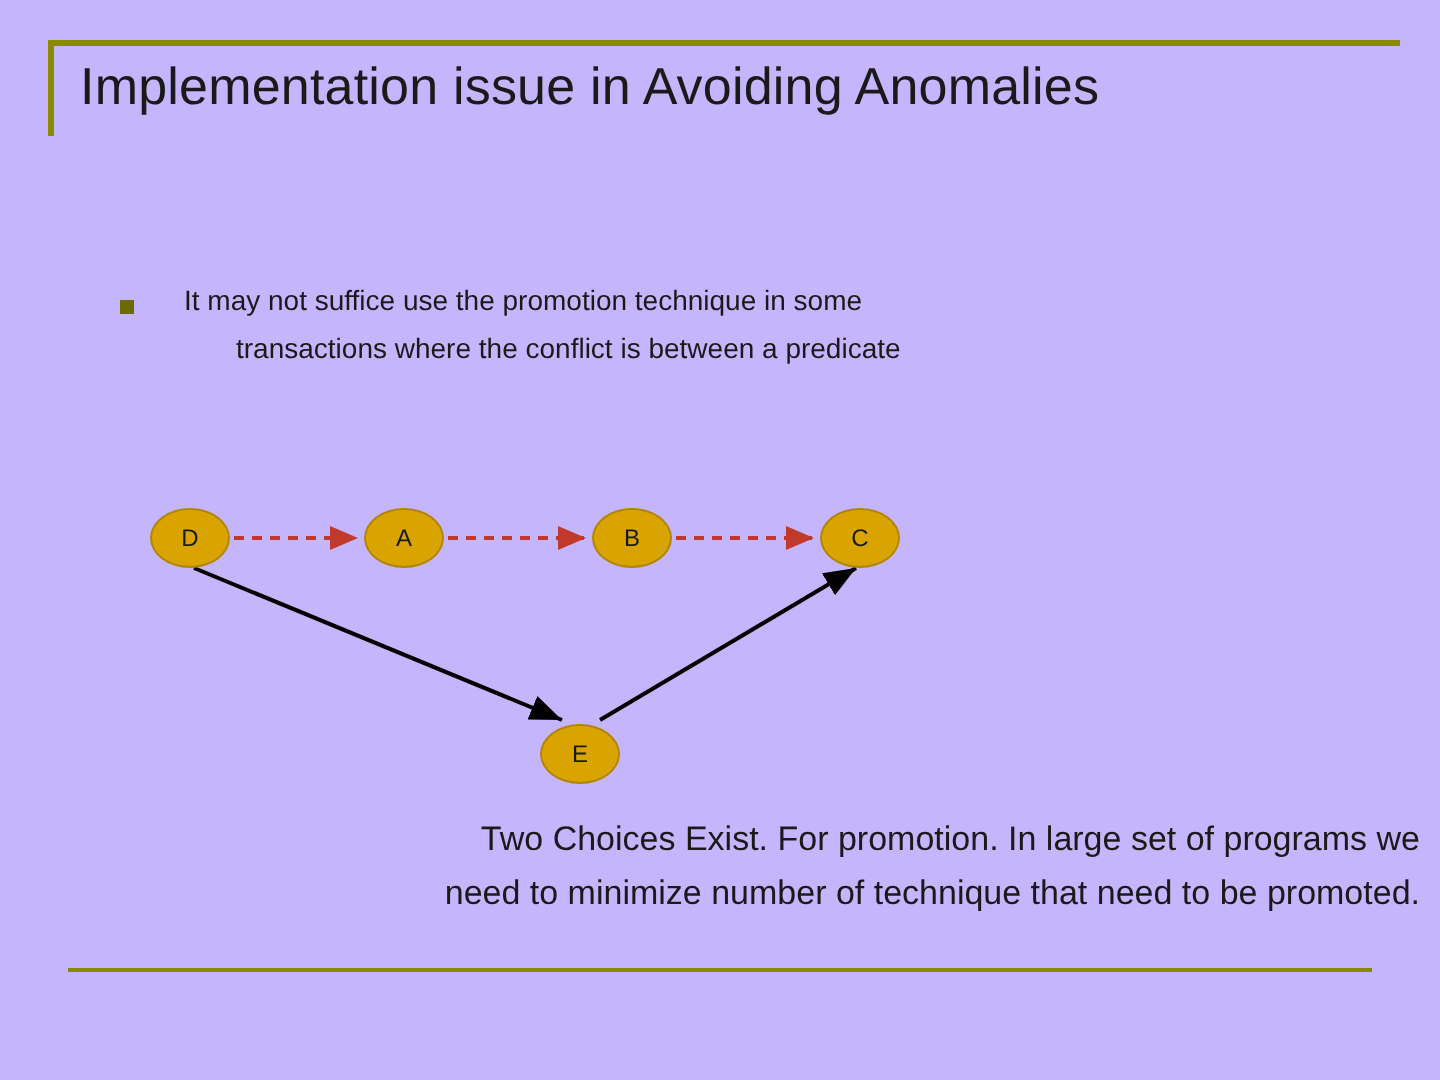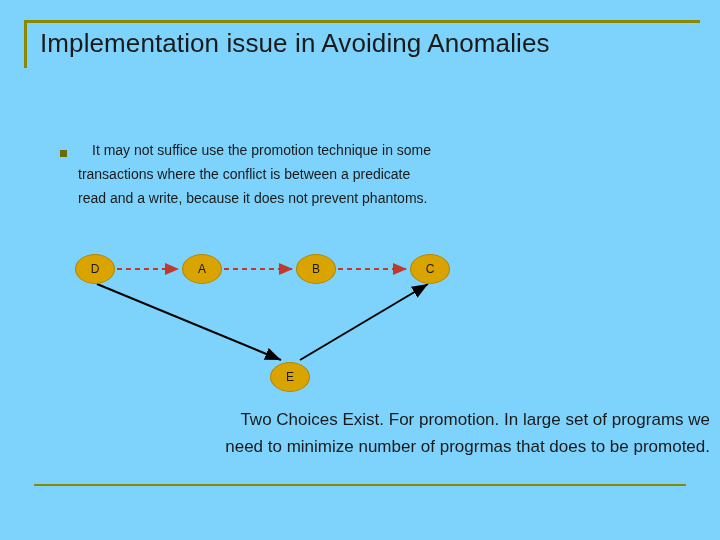--- a/index.html
+++ b/index.html
@@ -10,21 +10,21 @@
     width: 720px;
     height: 540px;
     background: #ffffff;
     font-family: "Liberation Sans", sans-serif;
     overflow: hidden;
   }
   .slide {
     position: relative;
     width: 720px;
     height: 540px;
-    background: #7dd3fc;
+    background: #c4b5fd;
   }
   
   .title-rule-top {
     position: absolute;
     left: 24px;
     top: 20px;
     width: 676px;
     height: 3px;
     background: #8a8a00;
   }
@@ -65,21 +65,21 @@
   .bullet-text {
     position: absolute;
     left: 18px;
     top: 0px;
     width: 600px;
     font-size: 14px;
     line-height: 24px;
     color: #1a1a1a;
   }
   .bullet-text .l1 { display: block; text-indent: 14px; }
-  .bullet-text .l2 { display: block; }
+  .bullet-text .l2 { display: block; margin-left: 40px; }
   .bullet-text .l3 { display: block; }
 
   
   .diagram {
     position: absolute;
     left: 0px;
     top: 236px;
     width: 720px;
     height: 170px;
   }
@@ -140,21 +140,20 @@
   <div class="title-rule-top"></div>
   <div class="title-rule-left"></div>
 
   <div class="slide-title">Implementation issue in Avoiding Anomalies</div>
 
   <div class="bullet-block">
     <div class="bullet-marker"></div>
     <div class="bullet-text">
       <span class="l1">It may not suffice use the promotion technique in some</span>
       <span class="l2">transactions where the conflict is between a predicate</span>
-      <span class="l3">read and a write, because it does not prevent phantoms.</span>
     </div>
   </div>
 
   <div class="diagram">
     <svg class="svg-edges" viewBox="0 0 720 170">
       <defs>
         <marker id="arrow-red" markerWidth="8" markerHeight="8" refX="7" refY="3" orient="auto">
           <path d="M0,0 L7,3 L0,6 z" fill="#c0392b"></path>
         </marker>
         <marker id="arrow-black" markerWidth="9" markerHeight="9" refX="8" refY="3.2" orient="auto">
@@ -170,17 +169,17 @@
 
     <div class="node node-D">D</div>
     <div class="node node-A">A</div>
     <div class="node node-B">B</div>
     <div class="node node-C">C</div>
     <div class="node node-E">E</div>
   </div>
 
   <div class="bottom-text">
     <div>Two Choices Exist. For promotion. In large set of programs we</div>
-    <div>need to minimize number of progrmas that does to be promoted.</div>
+    <div>need to minimize number of technique that need to be promoted.</div>
   </div>
 
   <div class="bottom-rule"></div>
 </div>
 
 </body></html>

